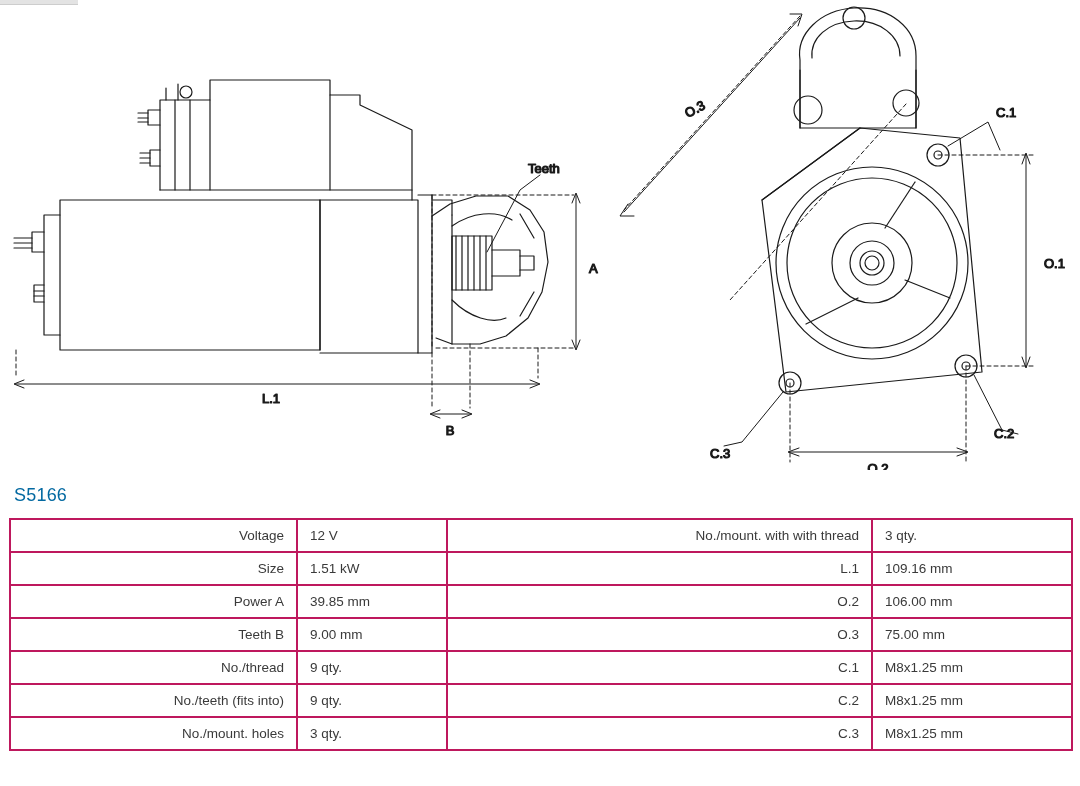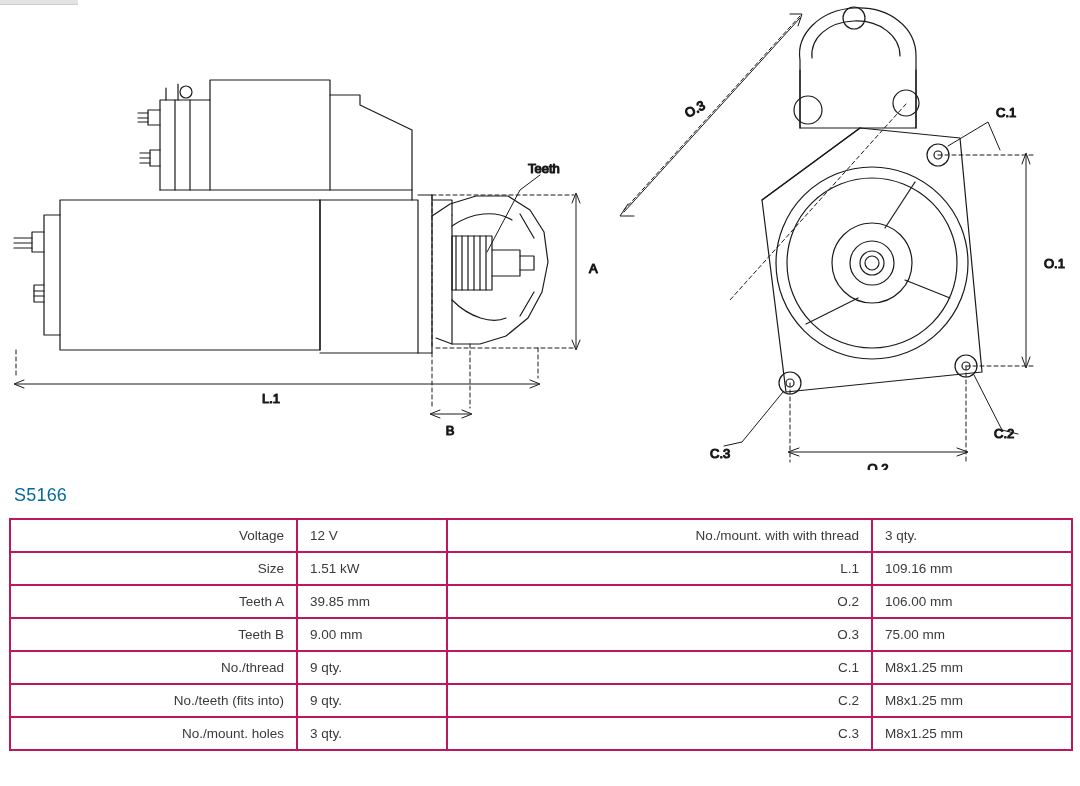--- a/index.html
+++ b/index.html
@@ -246,21 +246,21 @@
           <td class="lbl">No./mount. with with thread</td>
           <td class="val">3 qty.</td>
         </tr>
         <tr>
           <td class="lbl">Size</td>
           <td class="val">1.51 kW</td>
           <td class="lbl">L.1</td>
           <td class="val">109.16 mm</td>
         </tr>
         <tr>
-          <td class="lbl">Teeth A</td>
+          <td class="lbl">Power A</td>
           <td class="val">39.85 mm</td>
           <td class="lbl">O.2</td>
           <td class="val">106.00 mm</td>
         </tr>
         <tr>
           <td class="lbl">Teeth B</td>
           <td class="val">9.00 mm</td>
           <td class="lbl">O.3</td>
           <td class="val">75.00 mm</td>
         </tr>

